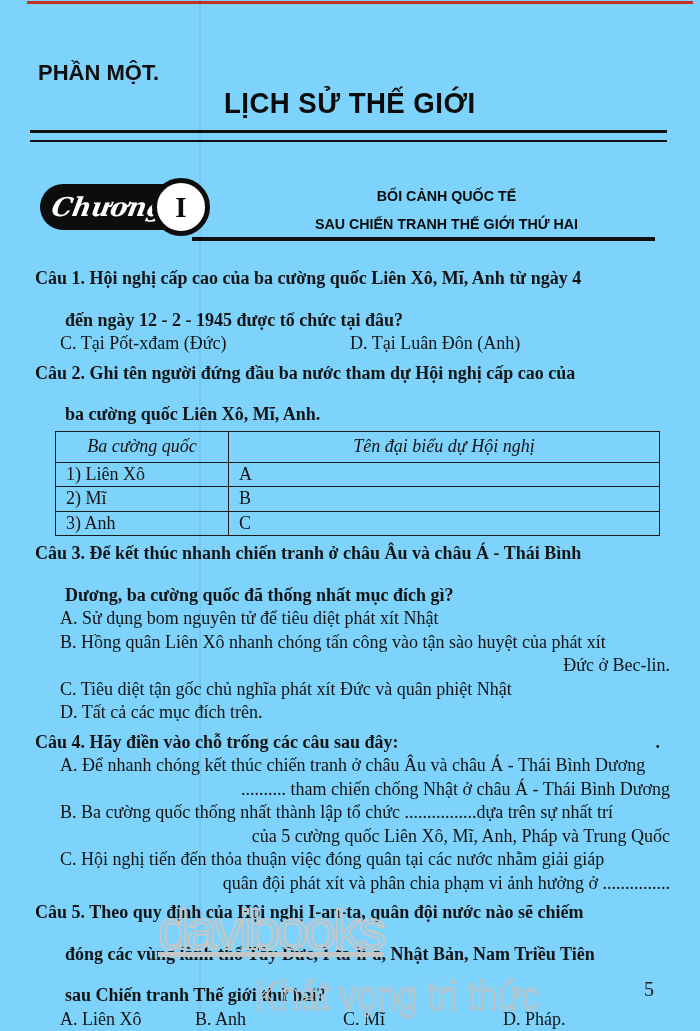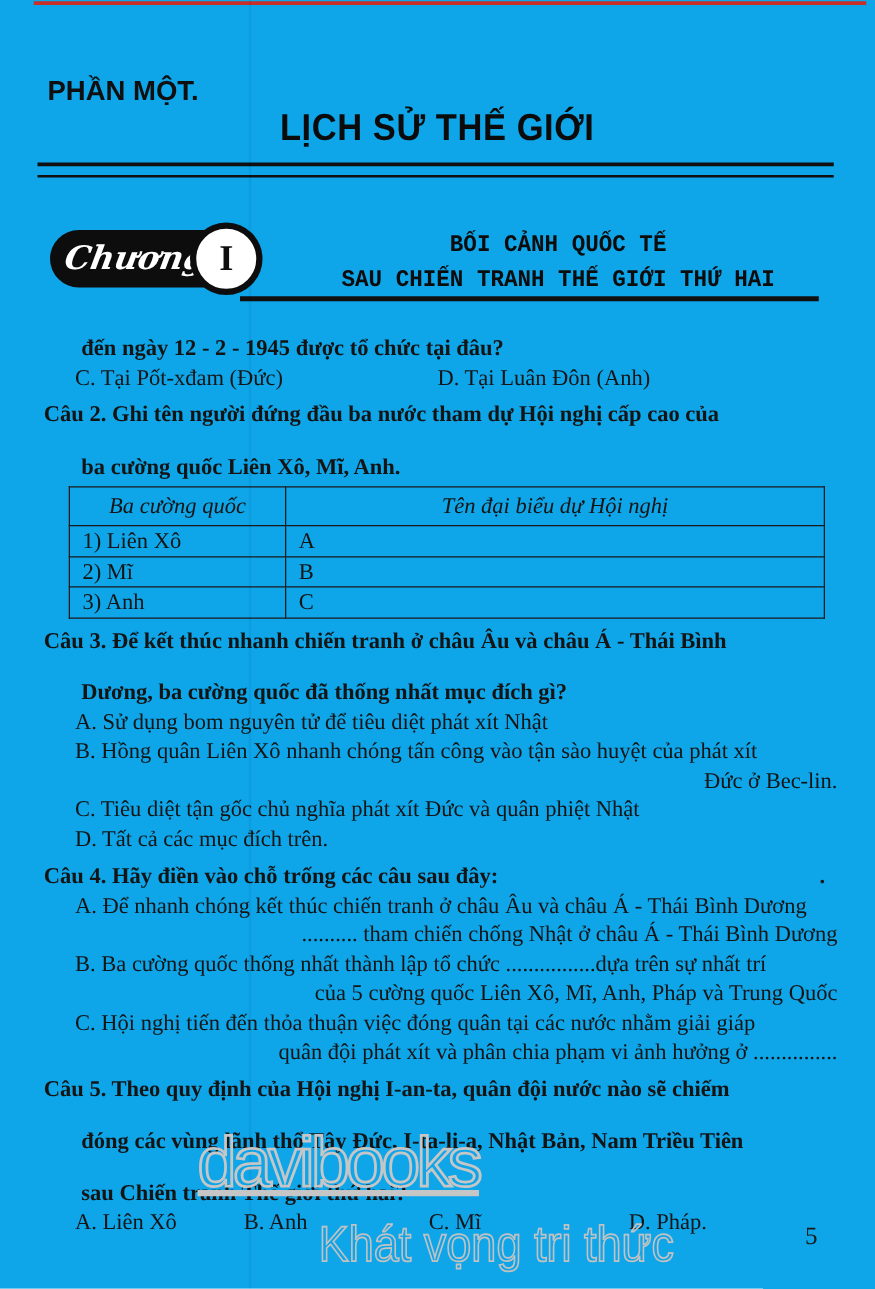--- a/index.html
+++ b/index.html
@@ -1,19 +1,19 @@
 <!DOCTYPE html>
 <html><head>
 <meta charset="utf-8">
 <style>
   html,body{margin:0;padding:0;background:#ffffff;}
   .page{
     position:relative;
     width:700px;height:1031px;
-    background:#0ea5e9;
+    background:#7dd3fc;
     overflow:hidden;
     font-family:"Liberation Serif", serif;
     color:#141414;
   }
   .top-red-line{
     position:absolute;top:1px;left:27px;width:666px;height:3px;
     background:#c62f2a;
   }
   .scan-crease{
     position:absolute;top:0;left:199px;width:2px;height:100%;
@@ -52,22 +52,22 @@
   .badge-circle{
     position:absolute;left:112px;top:0;width:48px;height:48px;
     background:#ffffff;border:5px solid #0d0d0d;border-radius:50%;
     display:flex;align-items:center;justify-content:center;
     font-family:"Liberation Serif", serif;font-weight:bold;font-size:29px;
     color:#0d0d0d;
   }
   .chapter-titles{
     position:absolute;left:235px;right:42px;top:4px;
     text-align:center;
-    font-family:Liberation Mono, monospace;font-weight:bold;
-    font-size:19px;line-height:28px;color:#0c0c0c;
+    font-family:Liberation Sans, sans-serif;font-weight:bold;
+    font-size:15px;line-height:28px;color:#0c0c0c;
   }
   .chapter-titles div{transform:scaleX(0.95);}
   .chapter-rule{margin:1px 45px 0 192px;height:4px;background:#101010;}
   
   .content{
     margin-top:26px;padding:0 30px 0 35px;
     font-size:18px;line-height:23.5px;
   }
   .q{margin-top:6px;}
   .stem{font-weight:bold;position:relative;}
@@ -141,20 +141,21 @@
     <div class="chapter-titles">
       <div>BỐI CẢNH QUỐC TẾ</div>
       <div>SAU CHIẾN TRANH THẾ GIỚI THỨ HAI</div>
     </div>
   </div>
   <div class="chapter-rule"></div>
 
   <div class="content">
 
     <div class="q">
+      <div class="stem">Câu 1. Hội nghị cấp cao của ba cường quốc Liên Xô, Mĩ, Anh từ ngày 4</div>
       <div class="stem-cont">đến ngày 12 - 2 - 1945 được tổ chức tại đâu?</div>
       <div class="opt-2col">
         <div class="col-a">C. Tại Pốt-xđam (Đức)</div>
         <div>D. Tại Luân Đôn (Anh)</div>
       </div>
     </div>
 
     <div class="q">
       <div class="stem">Câu 2. Ghi tên người đứng đầu ba nước tham dự Hội nghị cấp cao của</div>
       <div class="stem-cont">ba cường quốc Liên Xô, Mĩ, Anh.</div>

